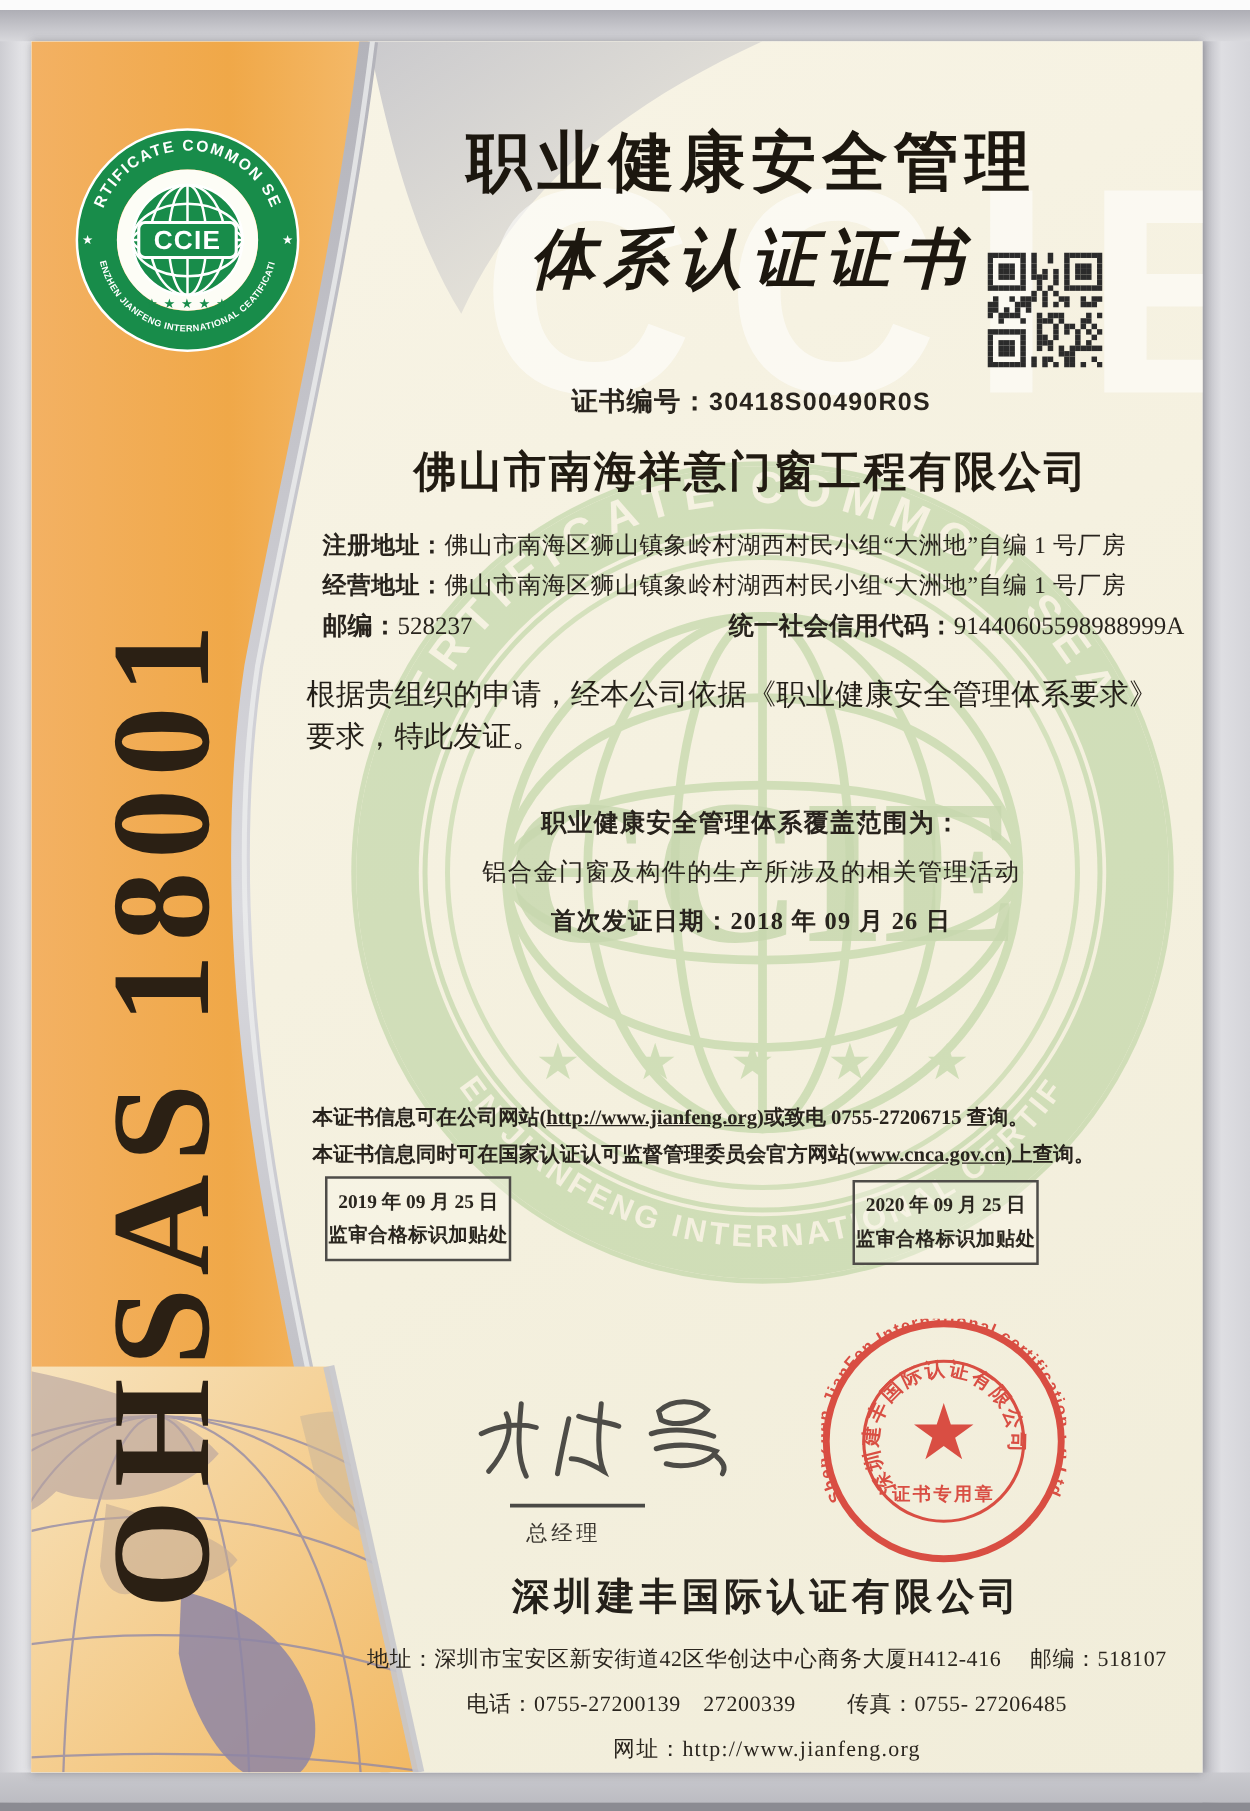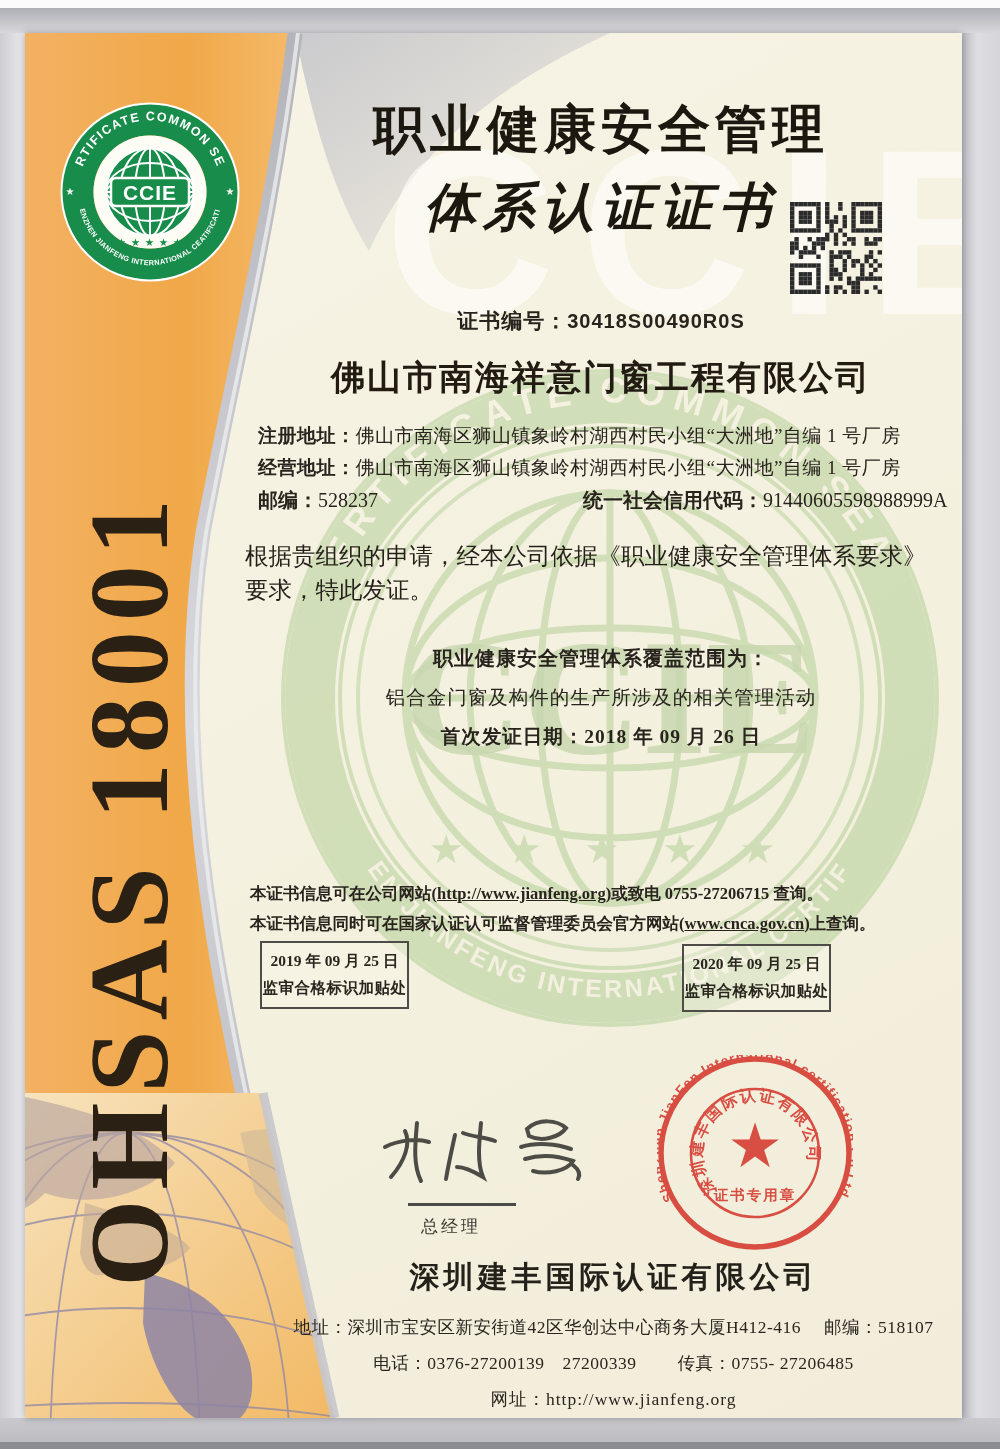--- a/index.html
+++ b/index.html
@@ -520,21 +520,21 @@
     </g>
   </svg>
 
   <div class="issuer">
     <div class="abs ctr iname">深圳建丰国际认证有限公司</div>
     <div class="abs ctr iline iaddr">
       <span>地址：</span><span>深圳市宝安区新安街道42区华创达中心商务大厦H412-416</span>　
       <span>邮编：</span><span>518107</span>
     </div>
     <div class="abs ctr iline itel">
-      <span>电话：</span><span>0376-27200139　27200339</span>　　
+      <span>电话：</span><span>0755-27200139　27200339</span>　　
       <span>传真：</span><span>0755- 27206485</span>
     </div>
     <div class="abs ctr iline iweb">
       <span>网址：</span><span>http://www.jianfeng.org</span>
     </div>
   </div>
 
 </div>
 
 </body></html>

